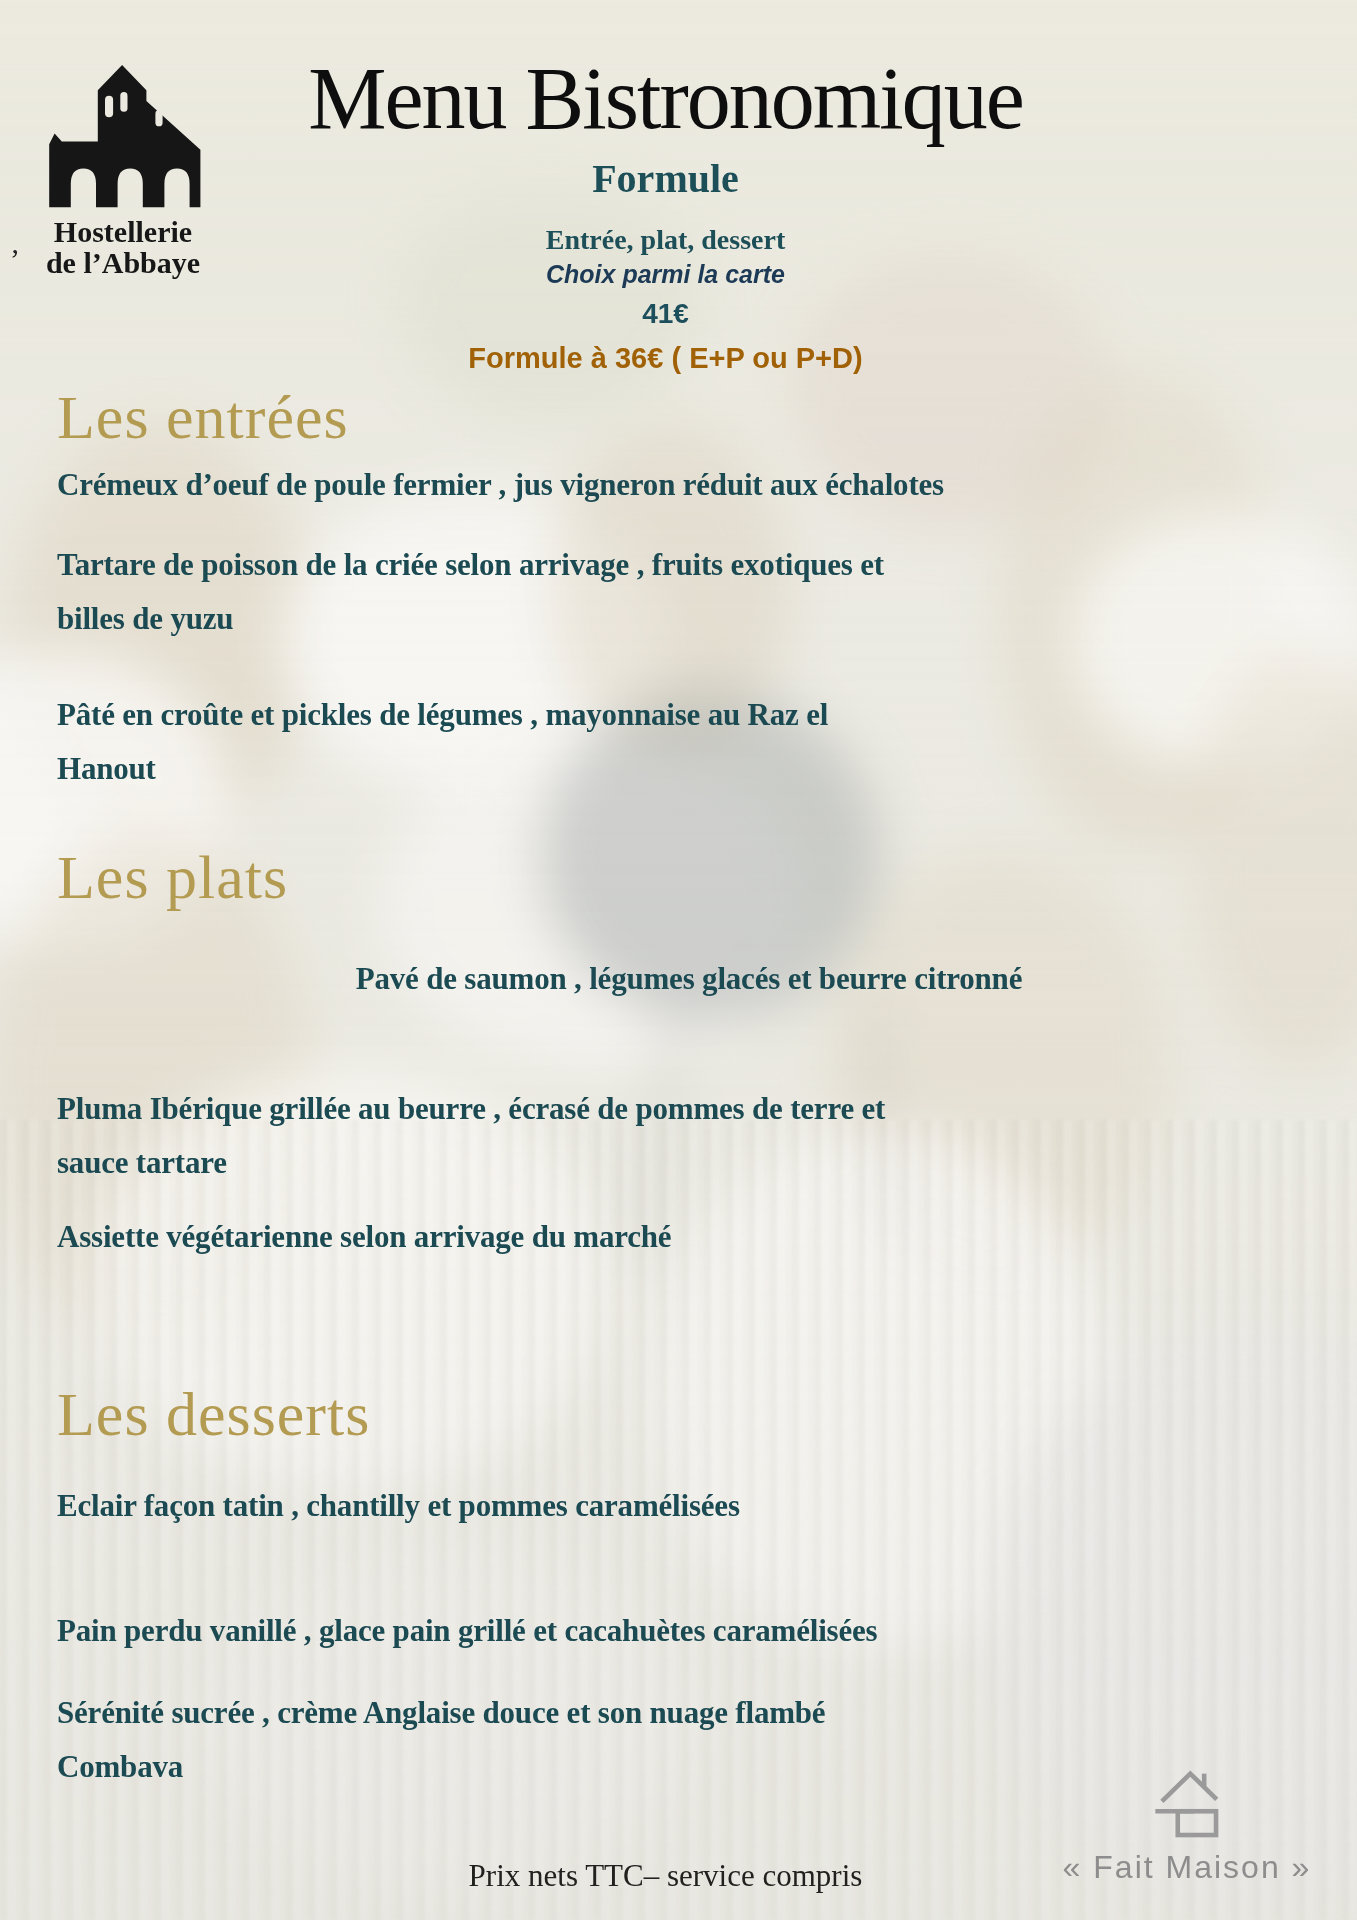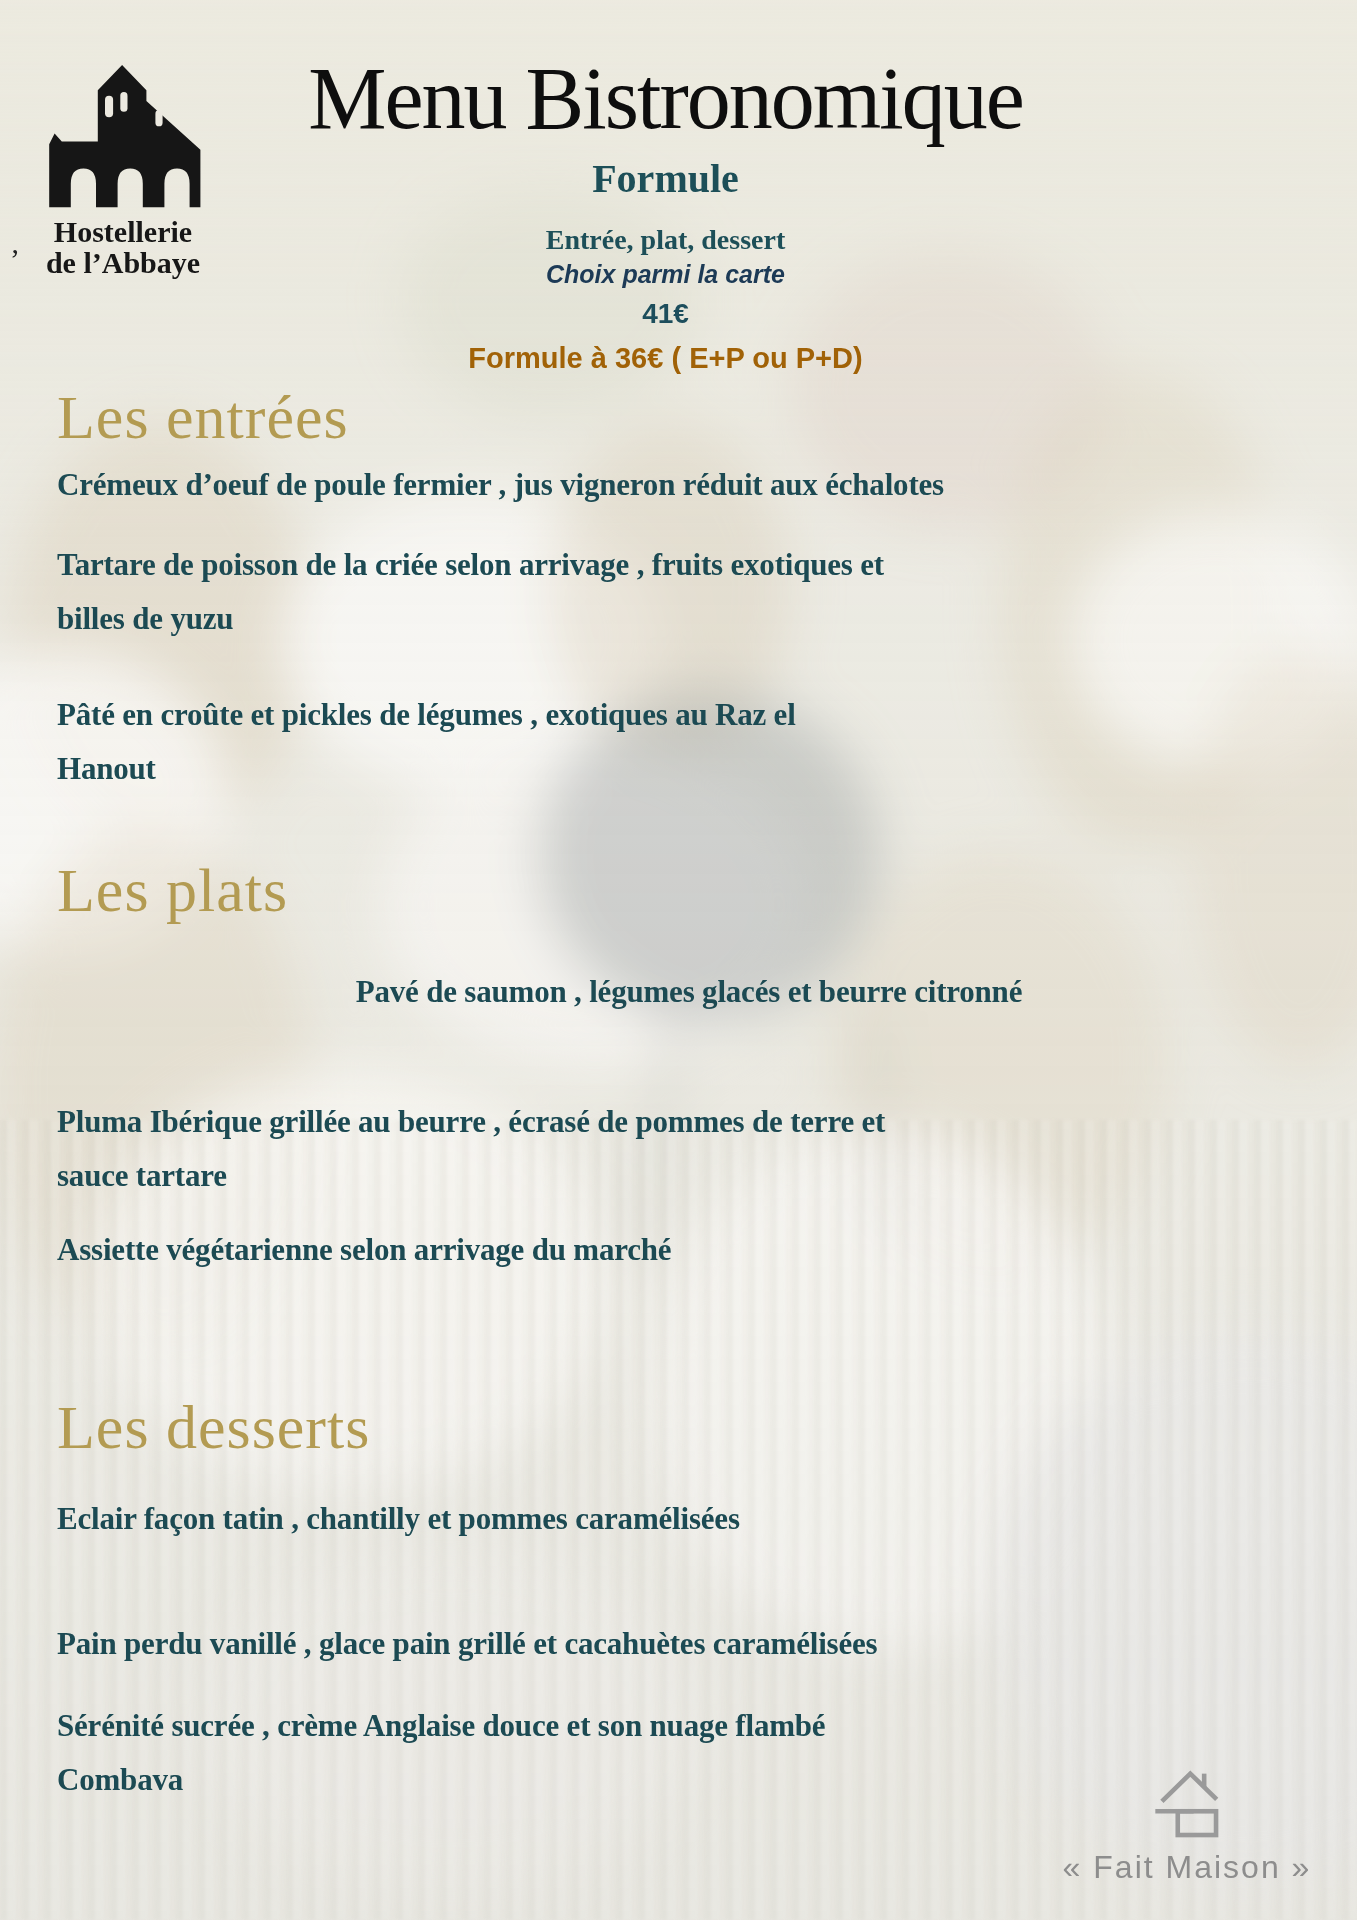--- a/index.html
+++ b/index.html
@@ -130,26 +130,26 @@
       <section>
         <h2 class="section-heading" style="margin-top: 0px;">Les entrées</h2>
         <div class="dish" style="margin-top: 7px;">
           <div>Crémeux d’oeuf de poule fermier , jus vigneron réduit aux échalotes</div>
         </div>
         <div class="dish" style="margin-top: 26px;">
           <div>Tartare de poisson de la criée selon arrivage , fruits exotiques et</div>
           <div>billes de yuzu</div>
         </div>
         <div class="dish" style="margin-top: 42px;">
-          <div>Pâté en croûte et pickles de légumes , exotiques au Raz el</div>
+          <div>Pâté en croûte et pickles de légumes , mayonnaise au Raz el</div>
           <div>Hanout</div>
         </div>
       </section>
       <section>
-        <h2 class="section-heading" style="margin-top: 60px;">Les plats</h2>
+        <h2 class="section-heading" style="margin-top: 47px;">Les plats</h2>
         <div class="dish" style="margin-top: 41px; text-align: center;">
           <div>Pavé de saumon , légumes glacés et beurre citronné</div>
         </div>
         <div class="dish" style="margin-top: 76px;">
           <div>Pluma Ibérique grillée au beurre , écrasé de pommes de terre et</div>
           <div>sauce tartare</div>
         </div>
         <div class="dish" style="margin-top: 20px;">
           <div>Assiette végétarienne selon arrivage du marché</div>
         </div>
@@ -162,20 +162,21 @@
         <div class="dish" style="margin-top: 71px; font-family: Liberation Serif, serif;">
           <div>Pain perdu vanillé , glace pain grillé et cacahuètes caramélisées</div>
         </div>
         <div class="dish" style="margin-top: 28px;">
           <div>Sérénité sucrée , crème Anglaise douce et son nuage flambé</div>
           <div>Combava</div>
         </div>
       </section>
     </main>
 
+  <div class="footer-note">Prix nets TTC– service compris</div>
 
   <div class="fait-maison">
     <svg width="66" height="78" viewBox="0 0 100 118" aria-hidden="true">
       <g stroke="#9a9a9a" stroke-width="7" fill="none">
         <path d="M12 55 L55 13 L95 52"></path>
         <path d="M76 13 L76 33"></path>
         <path d="M2 70 L60 70"></path>
         <rect x="36" y="70" width="58" height="36"></rect>
       </g>
     </svg>

